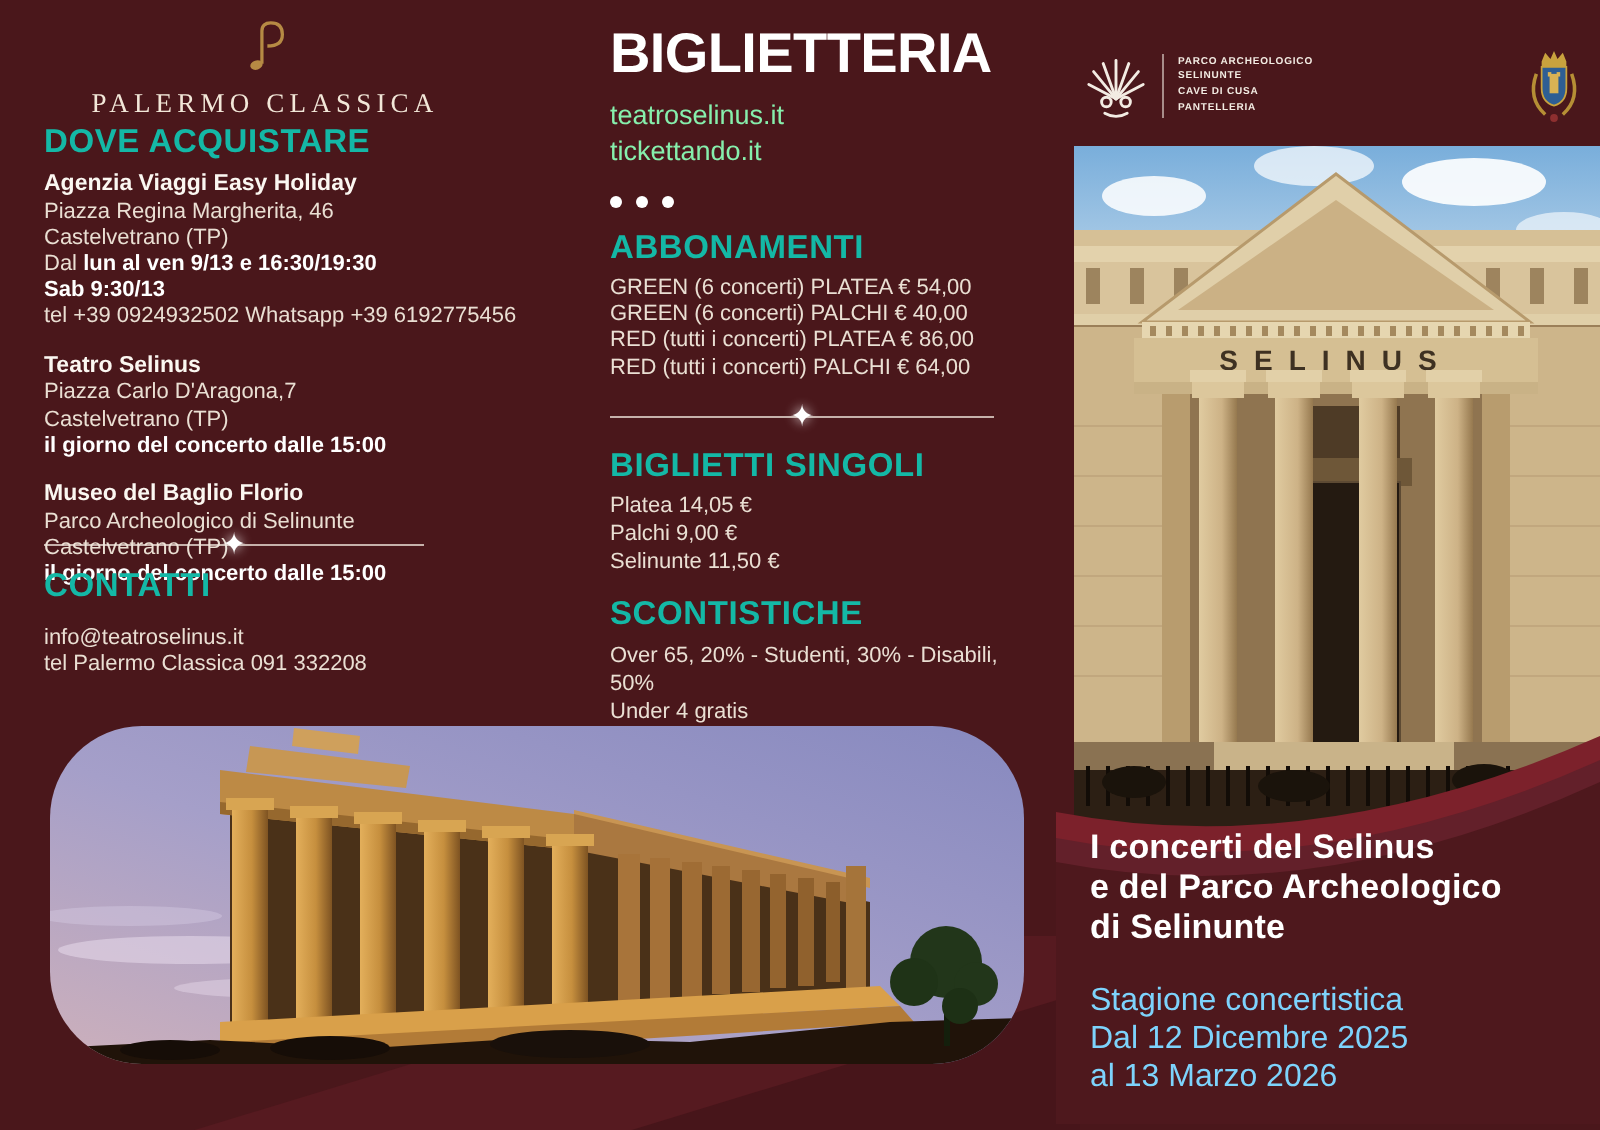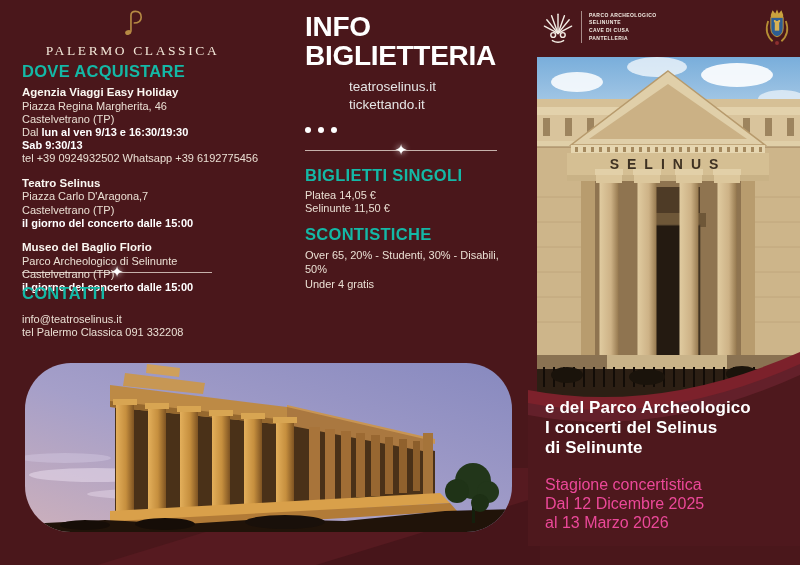--- a/index.html
+++ b/index.html
@@ -20,51 +20,51 @@
   .divider .line{position:absolute;left:0;right:0;top:7px;height:1px;background:rgba(240,230,220,.75);}
   .divider .star{position:absolute;left:50%;top:50%;transform:translate(-50%,-50%);
       color:#fff;font-size:15px;text-shadow:0 0 6px rgba(255,255,255,.9);}
   .div-left{left:22px;top:265px;width:190px;}
   .contatti{left:22px;top:283px;width:266px;color:#eadfd3;font-size:11px;line-height:1.25;}
   .contatti .h-sec{margin-bottom:9px;}
 
   
   .col-mid{left:305px;top:12px;width:208px;color:#eadfd3;}
   .big-title{color:#fff;font-weight:bold;font-size:28px;line-height:29px;letter-spacing:-.3px;}
-  .sites{margin-top:8px;font-size:13.5px;line-height:1.32;color:#e5e5e5;margin-left:44px;}
+  .sites{margin-top:8px;font-size:13.5px;line-height:1.32;color:#86efac;}
   .sites div{cursor:pointer;}
   .dots{margin-top:13px;display:flex;gap:7px;}
   .dots i{width:6px;height:6px;border-radius:50%;background:#fff;display:block;}
   .mid-sec{margin-top:11px;}
   .mid-sec .rows{font-size:11px;line-height:1.22;}
   .div-mid{position:relative;width:192px;margin:10px 0 9px 0;height:14px;}
 
   
   .bl-deco{left:0;top:468px;width:540px;height:97px;overflow:hidden;}
   .bl-deco .s1{position:absolute;left:60px;top:18px;width:620px;height:190px;
       background:#561a20;transform:rotate(-17deg);}
   .bl-deco .s2{position:absolute;left:300px;top:30px;width:500px;height:200px;
       background:#47151a;transform:rotate(-17deg);}
 
   
   .photo-left{left:25px;top:363px;width:487px;height:169px;border-radius:46px;
       overflow:hidden;z-index:3;}
 
   
-  .panel-right{left:528px;top:0;width:272px;height:546px;overflow:hidden;background:#4a171b;}
+  .panel-right{left:528px;top:16px;width:272px;height:546px;overflow:hidden;background:#4a171b;}
   .photo-right{position:absolute;left:9px;top:57px;width:263px;height:345px;}
   .wave{position:absolute;left:0;top:320px;width:272px;height:245px;}
   .logos{position:absolute;left:14px;top:8px;right:8px;display:flex;
       justify-content:space-between;align-items:flex-start;}
   .parco{display:flex;align-items:center;gap:7px;}
   .parco .vr{width:1px;height:32px;background:rgba(245,238,230,.55);}
   .parco .plines{font-size:5px;letter-spacing:.4px;line-height:1.55;color:#f2ebe2;font-weight:bold;}
   .rtitle{position:absolute;left:17px;top:398px;color:#fff;font-weight:bold;
       font-size:17px;line-height:1.18;letter-spacing:.1px;}
-  .rsub{position:absolute;left:17px;top:475px;color:#ec4899;font-size:16px;line-height:1.2;}
+  .rsub{position:absolute;left:17px;top:475px;color:#7dd3fc;font-size:16px;line-height:1.2;}
 </style>
 </head>
 <body>
 
 <div class="abs brand">
   <svg width="30" height="30" viewBox="0 0 44 44">
     <path d="M19 35 V11 q0-6 6.5-6 q8.5 0 8.5 8.5 q0 8.5-11 8.5" fill="none" stroke="#b68a44" stroke-width="2.4"></path>
     <ellipse cx="15" cy="36" rx="4.6" ry="3.4" fill="#b68a44" transform="rotate(-18 15 36)"></ellipse>
   </svg>
   <div class="mark">PALERMO CLASSICA</div>
@@ -102,44 +102,53 @@
   <div class="star">✦</div>
 </div>
 
 <div class="abs contatti">
   <div class="h-sec">CONTATTI</div>
   <div style="cursor:pointer">info@teatroselinus.it</div>
   <div>tel Palermo Classica 091 332208</div>
 </div>
 
 <div class="abs col-mid">
-  <div class="big-title">INFO</div>
   <div class="big-title">BIGLIETTERIA</div>
 
   <div class="sites">
     <div>teatroselinus.it</div>
     <div>tickettando.it</div>
   </div>
 
   <div class="dots">
       <i></i>
       <i></i>
       <i></i>
     </div>
 
+  <div class="mid-sec">
+    <div class="h-sec">ABBONAMENTI</div>
+    <div class="rows">
+      <div>GREEN (6 concerti) PLATEA € 54,00</div>
+      <div>GREEN (6 concerti) PALCHI € 40,00</div>
+      <div>RED (tutti i concerti) PLATEA € 86,00</div>
+      <div>RED (tutti i concerti) PALCHI € 64,00</div>
+    </div>
+  </div>
 
   <div class="divider div-mid">
     <div class="line"></div>
     <div class="star">✦</div>
   </div>
 
   <div>
     <div class="h-sec">BIGLIETTI SINGOLI</div>
     <div class="rows" style="font-size:11px;line-height:1.25">
       <div>Platea 14,05 €</div>
+      <div>Palchi 9,00 €</div>
       <div>Selinunte 11,50 €</div>
     </div>
   </div>
 
   <div class="mid-sec" style="margin-top:9px">
     <div class="h-sec">SCONTISTICHE</div>
     <div class="rows" style="font-size:11px;line-height:1.3">
       <div>Over 65, 20% - Studenti, 30% - Disabili, 50%</div>
       <div>Under 4 gratis</div>
     </div>
@@ -402,22 +411,22 @@
       <rect x="14.5" y="14" width="5" height="11" fill="#d9b254"></rect>
       <rect x="13.5" y="13" width="2" height="2.5" fill="#d9b254"></rect>
         <rect x="18.5" y="13" width="2" height="2.5" fill="#d9b254"></rect>
       <path d="M7,14 Q2,28 12,37" fill="none" stroke="#b68f35" stroke-width="2"></path>
       <path d="M27,14 Q32,28 22,37" fill="none" stroke="#b68f35" stroke-width="2"></path>
       <circle cx="17" cy="39" r="2.2" fill="#8d2f2f"></circle>
     </svg>
   </div>
 
   <div class="rtitle">
+    <div>I concerti del Selinus</div>
     <div>e del Parco Archeologico</div>
-    <div>I concerti del Selinus</div>
     <div>di Selinunte</div>
   </div>
   <div class="rsub">
     <div>Stagione concertistica</div>
     <div>Dal 12 Dicembre 2025</div>
     <div>al 13 Marzo 2026</div>
   </div>
 </div>
 
 </body></html>

